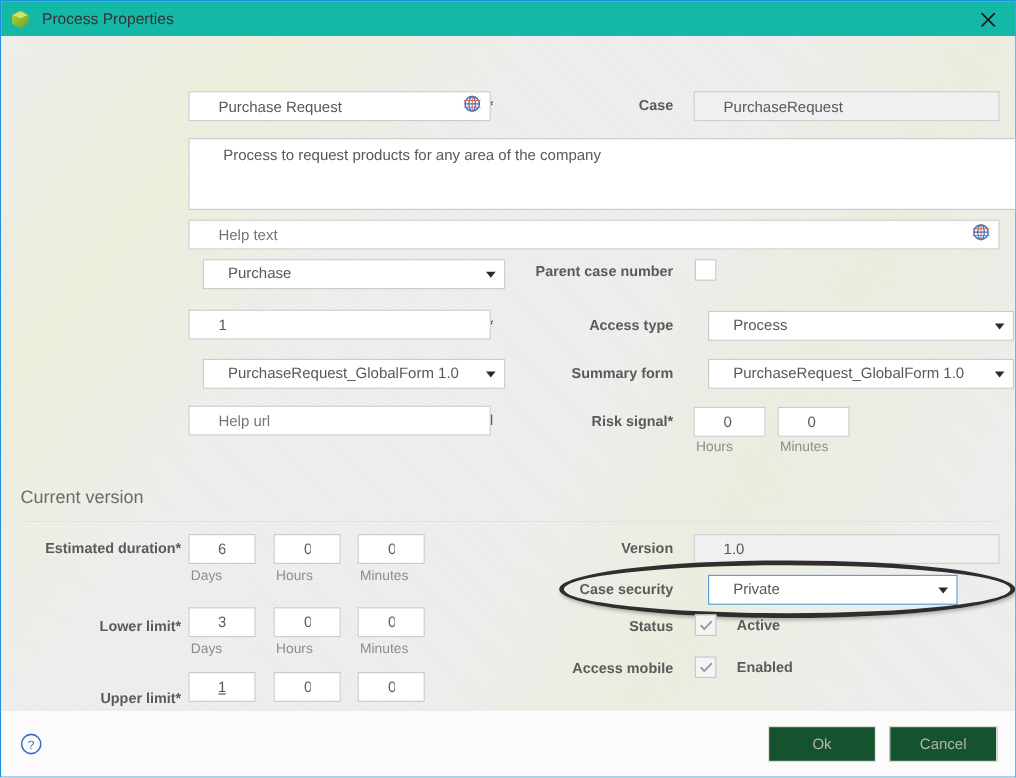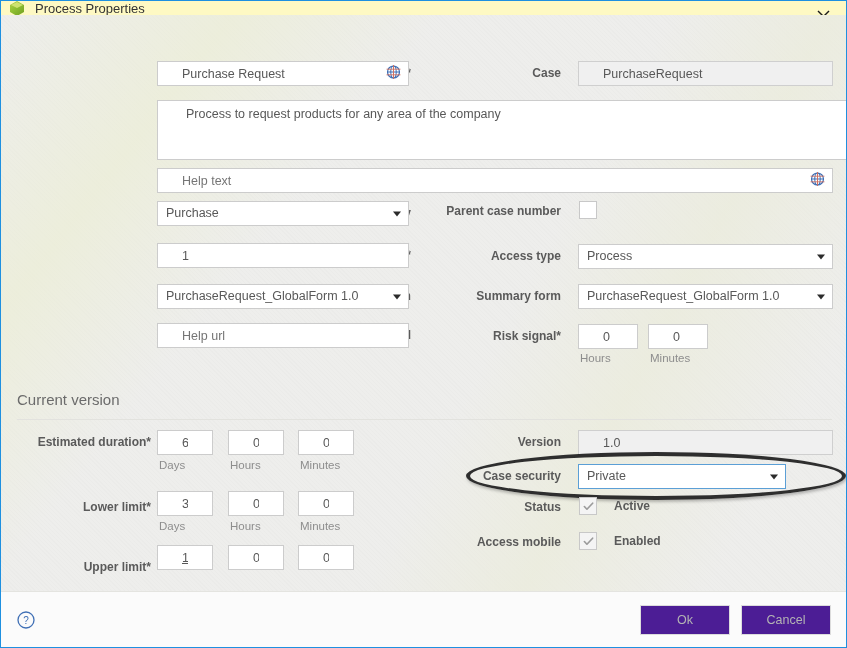--- a/index.html
+++ b/index.html
@@ -17,22 +17,22 @@
     width: 847px;
     height: 648px;
     border: 1px solid #1e90e0;
     background: #f0f0ee;
     display: flex;
     flex-direction: column;
   }
 
   
   .titlebar {
-    height: 14px;
-    background: #fef9c3;
+    height: 29px;
+    background: #14b8a6;
     display: flex;
     align-items: center;
     flex: 0 0 auto;
     position: relative;
   }
   .app-icon {
     width: 16px; height: 16px;
     margin-left: 9px;
     position: relative;
   }
@@ -121,24 +121,25 @@
   }
   .fld.readonly { background: #f0f0f0; border-color: #cfcfcf; }
   .fld.ph { color: #a9a9a9; }
 
   .sel {
     height: 25px;
     border: 1px solid #cccccc;
     background: #ffffff;
     font-size: 12.5px;
     color: #585858;
-    padding: 0 8px;
+    padding: 0 20px;
     line-height: 23px;
     position: relative;
     cursor: pointer;
+    margin-left: 12px;
   }
   .sel .caret {
     position: absolute;
     right: 7px; top: 50%;
     transform: translateY(-50%);
     width: 0; height: 0;
     border-left: 4px solid transparent;
     border-right: 4px solid transparent;
     border-top: 5px solid #2b2b2b;
   }
@@ -225,21 +226,21 @@
   .help-icon { cursor: pointer; width: 20px; height: 20px; }
   .footer-actions {
     margin-left: auto;
     display: flex;
     gap: 11px;
   }
   .btn {
     width: 90px;
     height: 30px;
     border: 1px solid #dcdcdc;
-    background: #4c1d95;
+    background: #14532d;
     font-family: "Liberation Sans", sans-serif;
     font-size: 12.5px;
     color: #b4b4b4;
     cursor: default;
   }
 </style>
 </head>
 <body>
 
 <div class="window">

